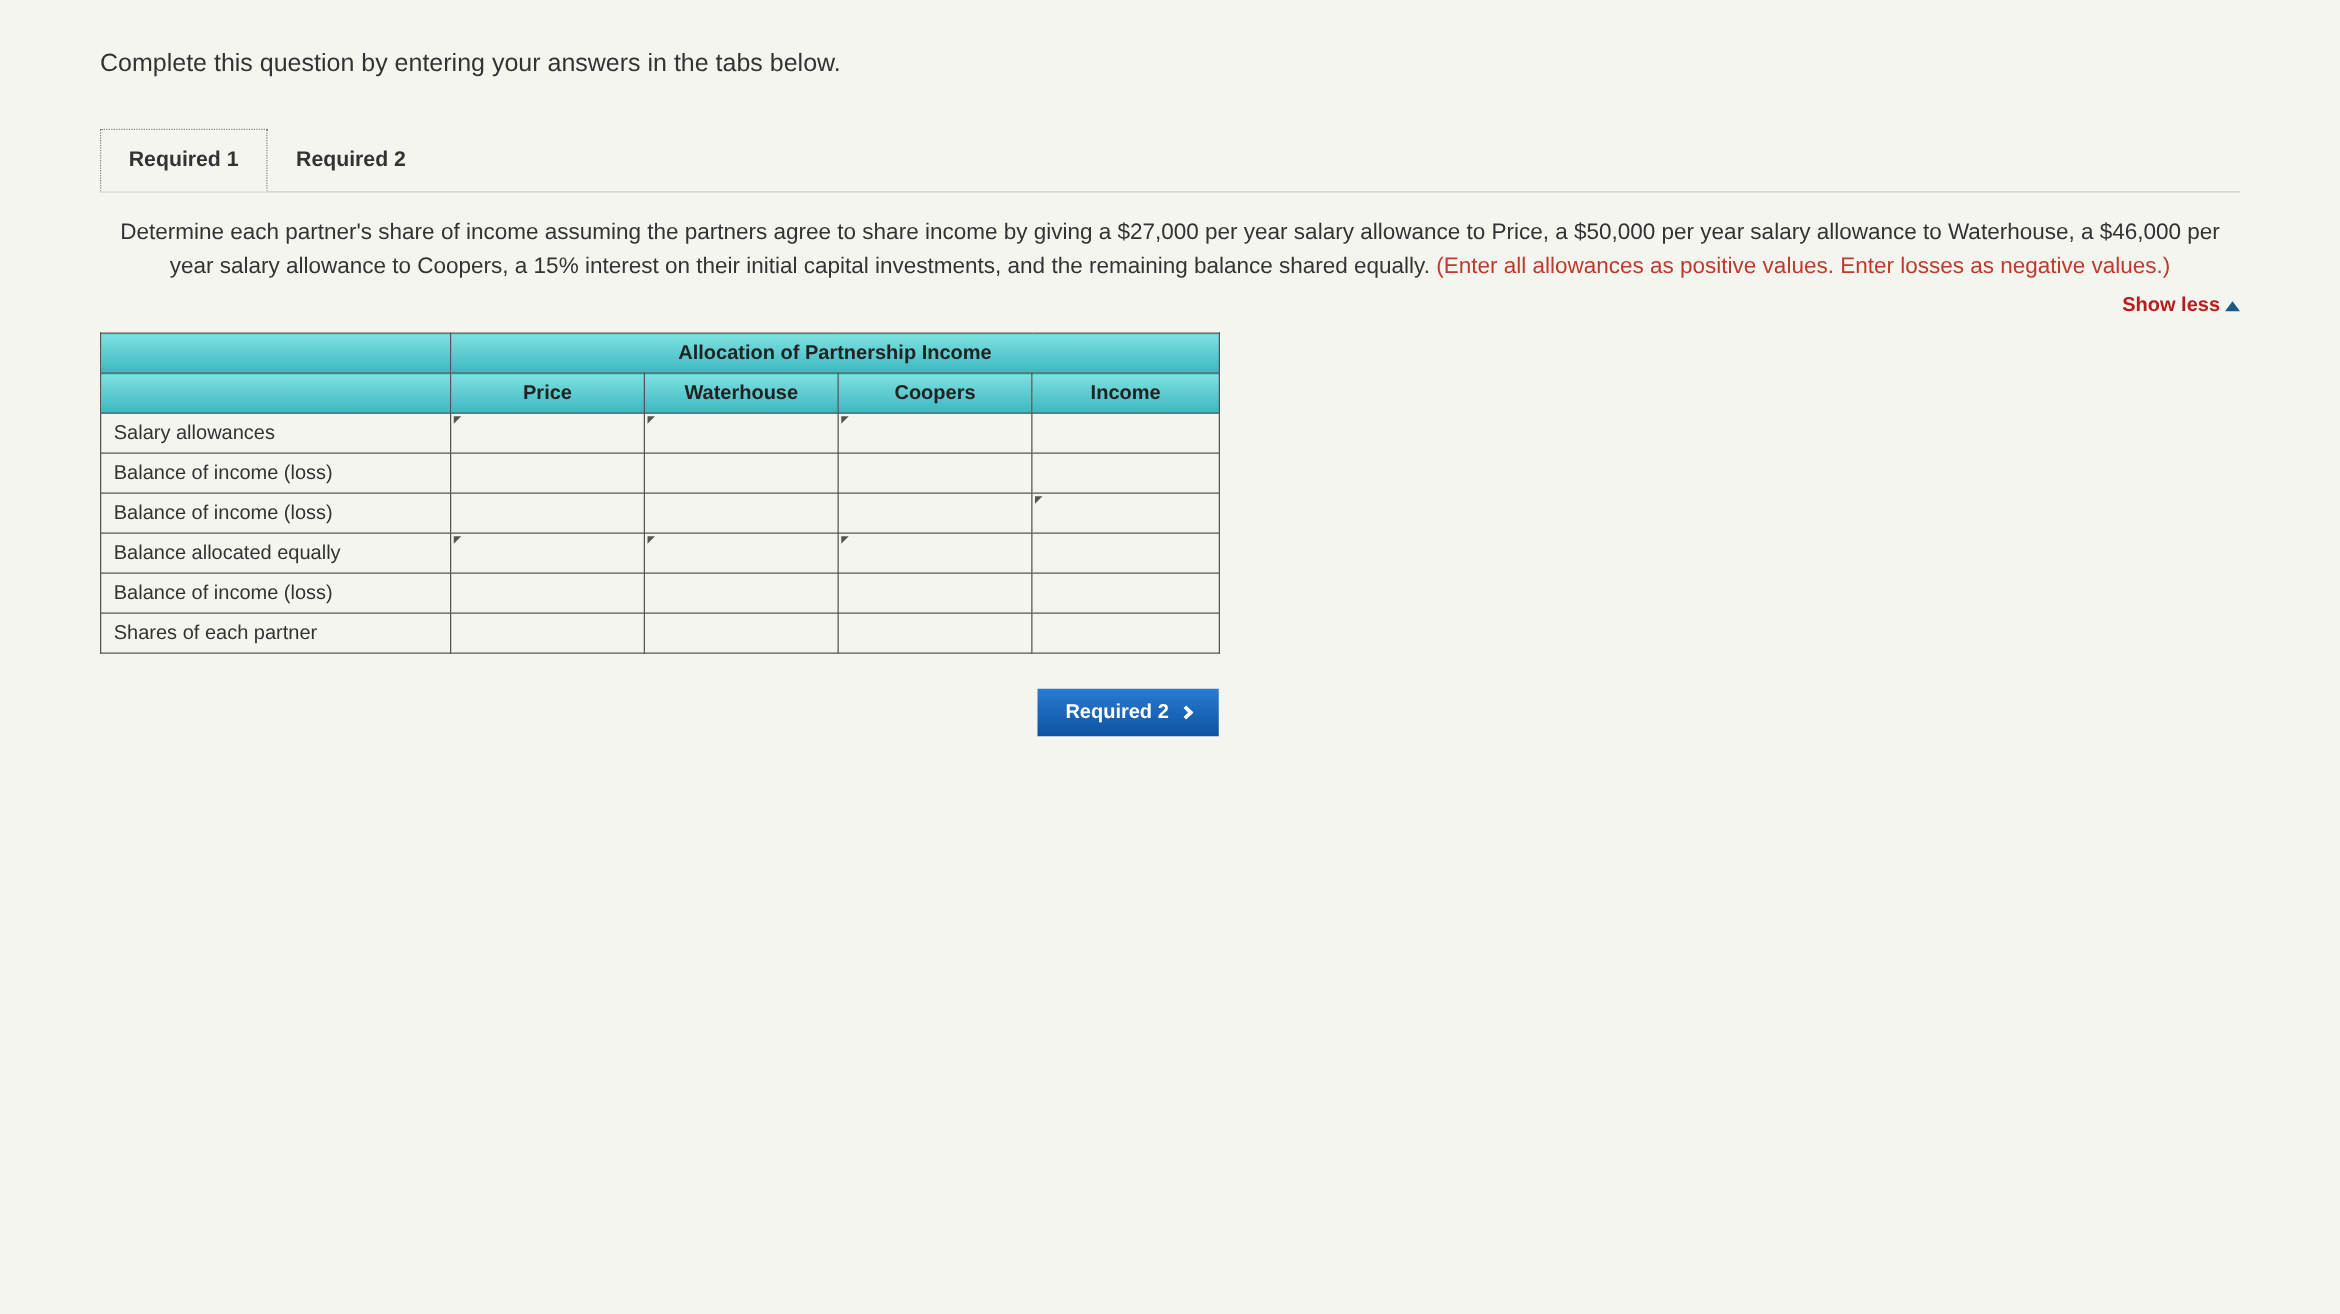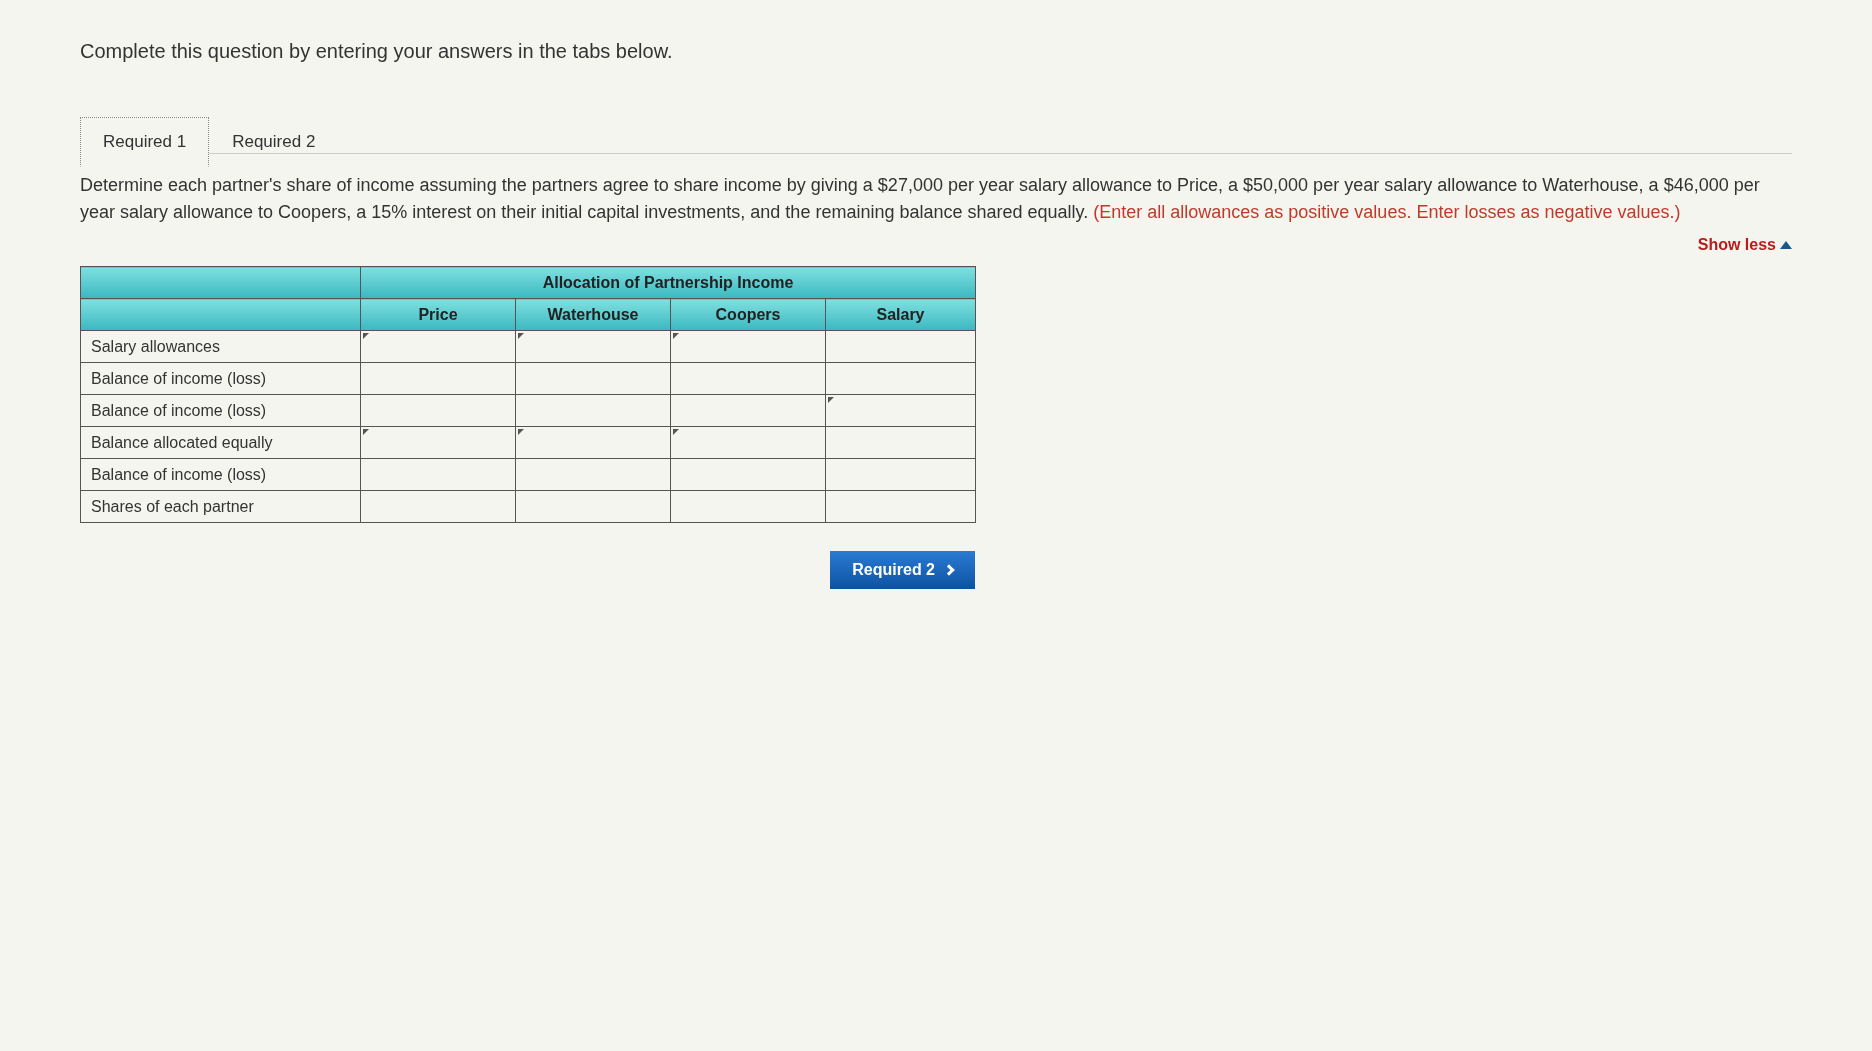--- a/index.html
+++ b/index.html
@@ -21,33 +21,35 @@
       margin-bottom: 18px;
     }
     .tab {
       padding: 14px 22px;
       font-size: 17px;
       color: #333;
       cursor: pointer;
       border: 1px solid transparent;
       border-bottom: none;
       position: relative;
-      top: 14px;
+      top: 0;
       background: transparent;
+      font-weight: bold;
     }
     .tab.active {
       border: 1px dotted #888;
       border-bottom: 1px solid #f5f5f0;
       background: #f5f5f0;
     }
     .question-text {
       font-size: 18px;
       line-height: 1.5;
       color: #333;
       margin-bottom: 8px;
+      text-align: center;
     }
     .hint {
       color: #c0392b;
     }
     .show-less-row {
       text-align: right;
       margin: 10px 0 12px 0;
     }
     .show-less {
       color: #b91c1c;
@@ -156,21 +158,21 @@
   <thead>
     <tr class="title-row">
       <th class="col-label"></th>
       <th colspan="4">Allocation of Partnership Income</th>
     </tr>
     <tr>
       <th class="col-label"></th>
       <th class="col-data">Price</th>
       <th class="col-data">Waterhouse</th>
       <th class="col-data">Coopers</th>
-      <th class="col-total">Salary</th>
+      <th class="col-total">Income</th>
     </tr>
   </thead>
   <tbody id="table-body">
       <tr>
         <td class="col-label">Salary allowances</td>
         <td class="col-data editable"><span class="caret-mark"></span><input type="text" style=""></td>
         <td class="col-data editable"><span class="caret-mark"></span><input type="text" style=""></td>
         <td class="col-data editable"><span class="caret-mark"></span><input type="text" style=""></td>
         <td class="col-total editable"><input type="text" style=""></td>
       </tr>

